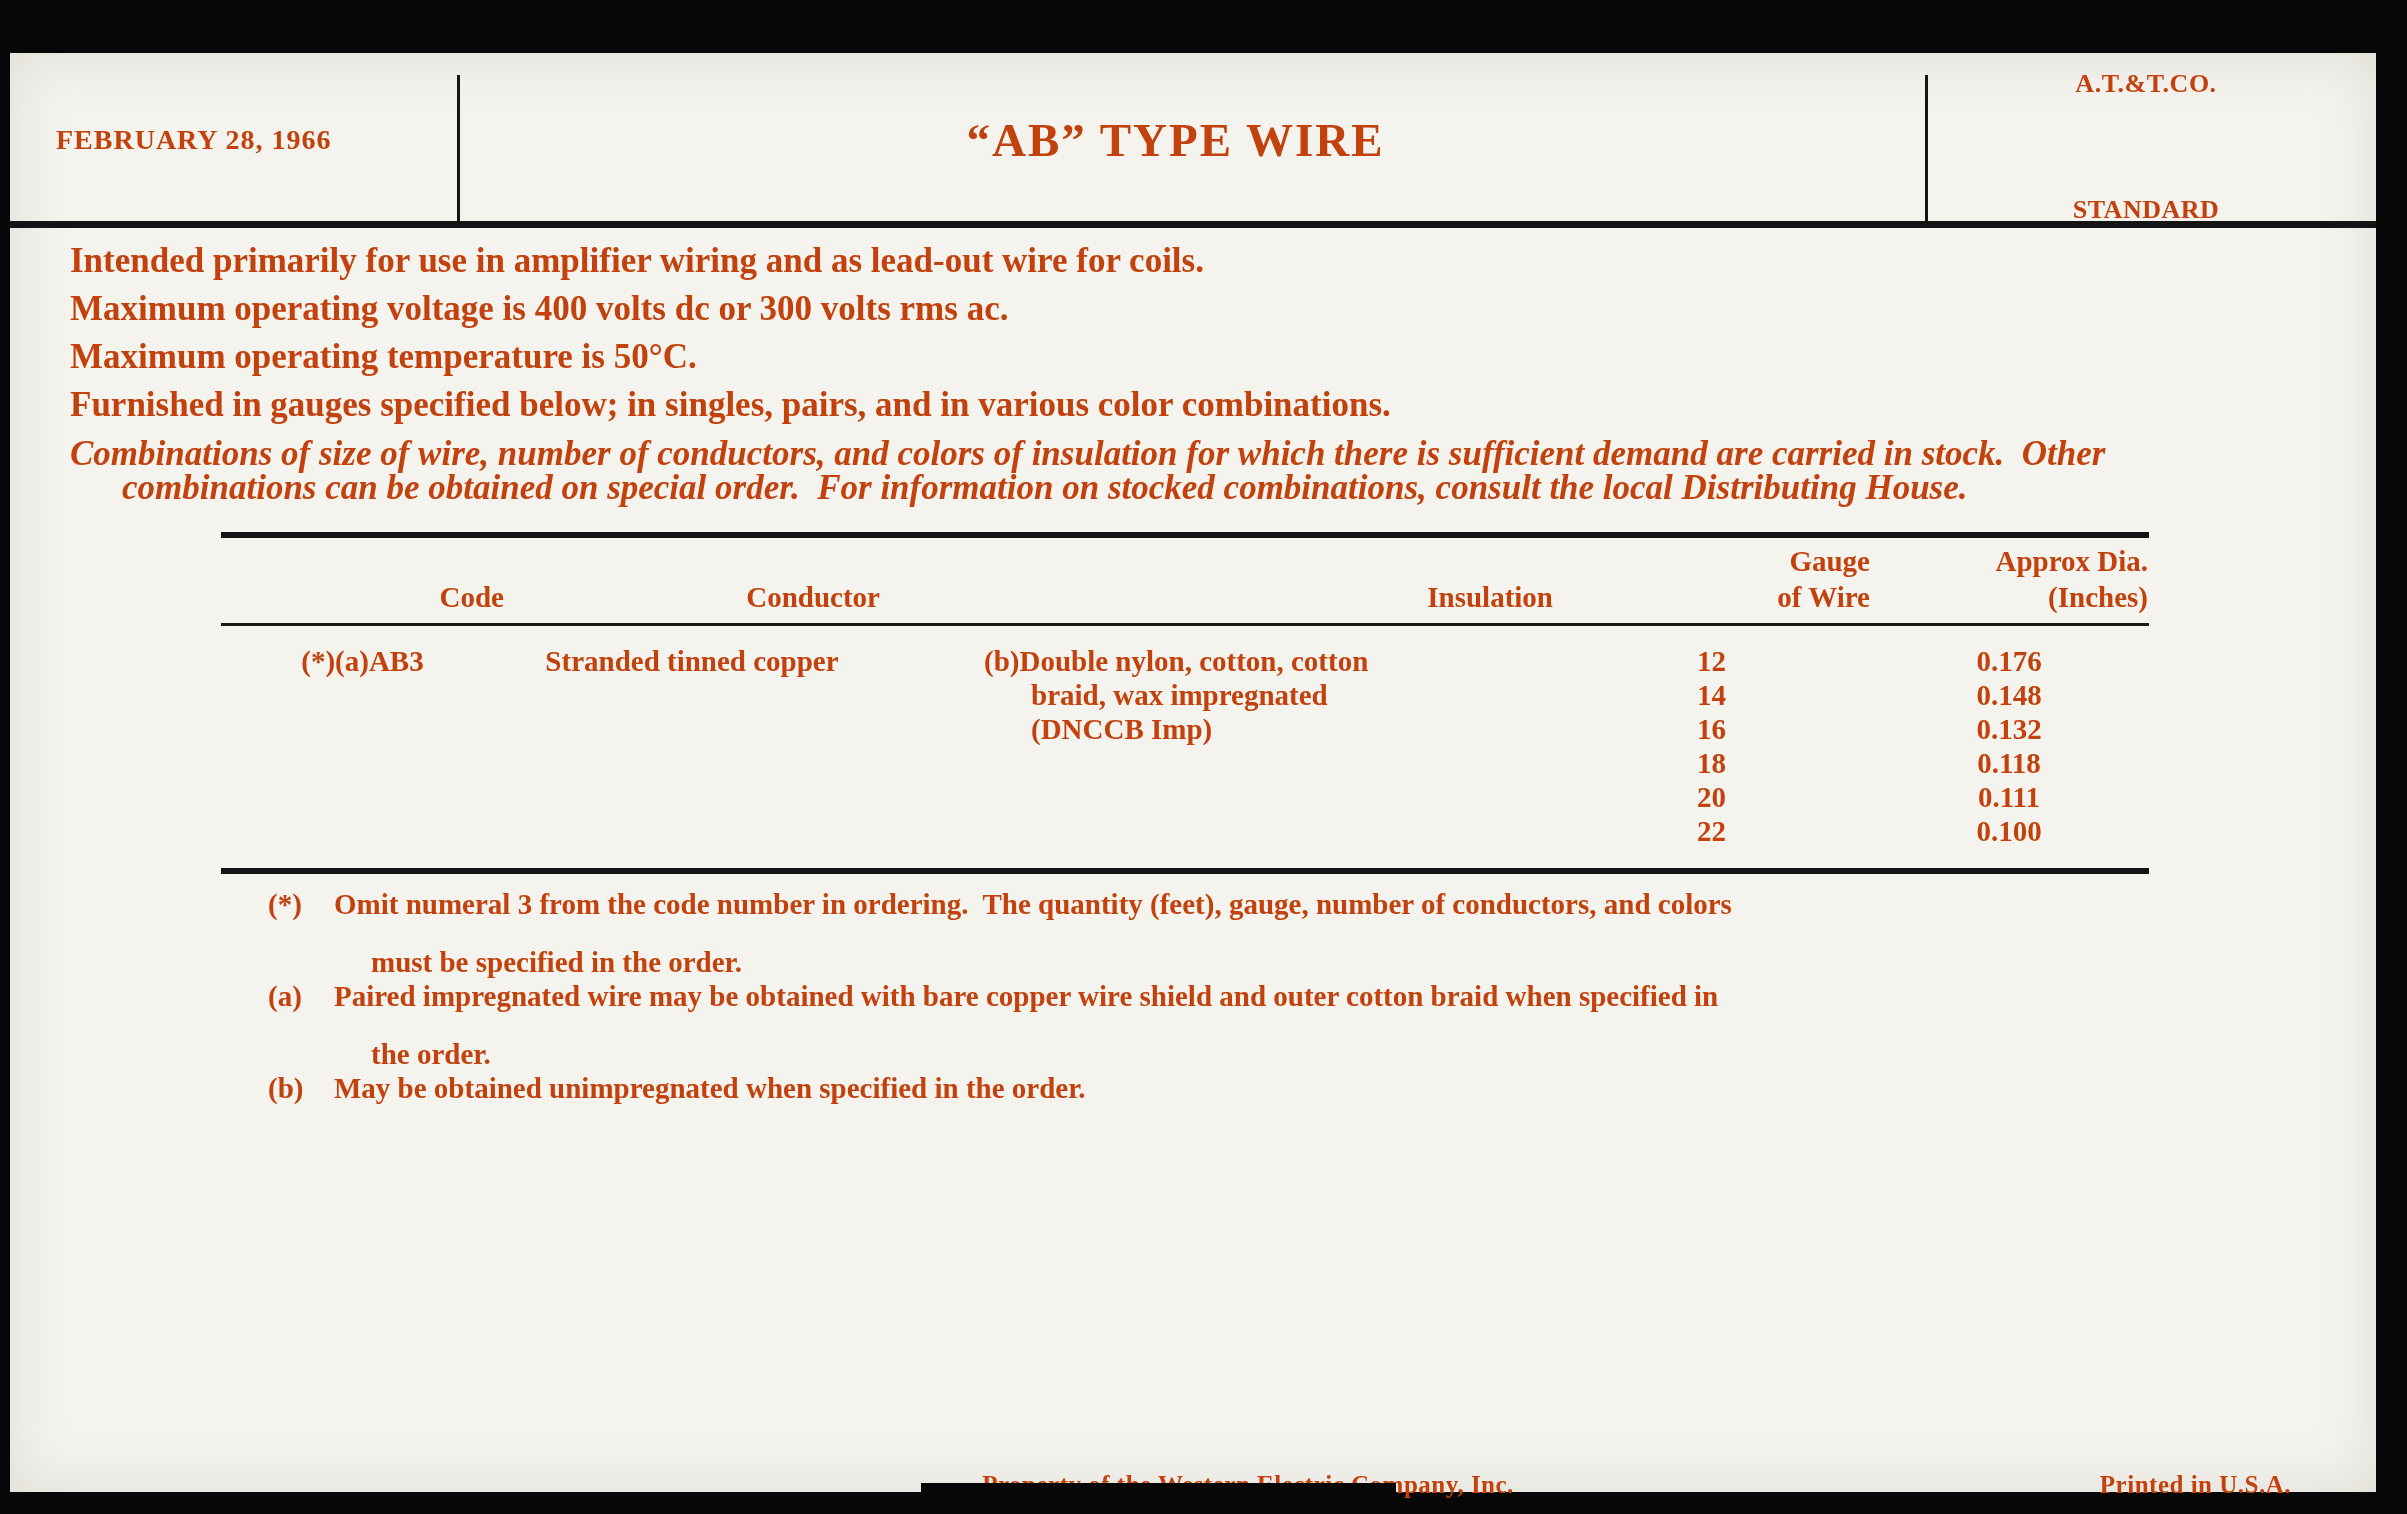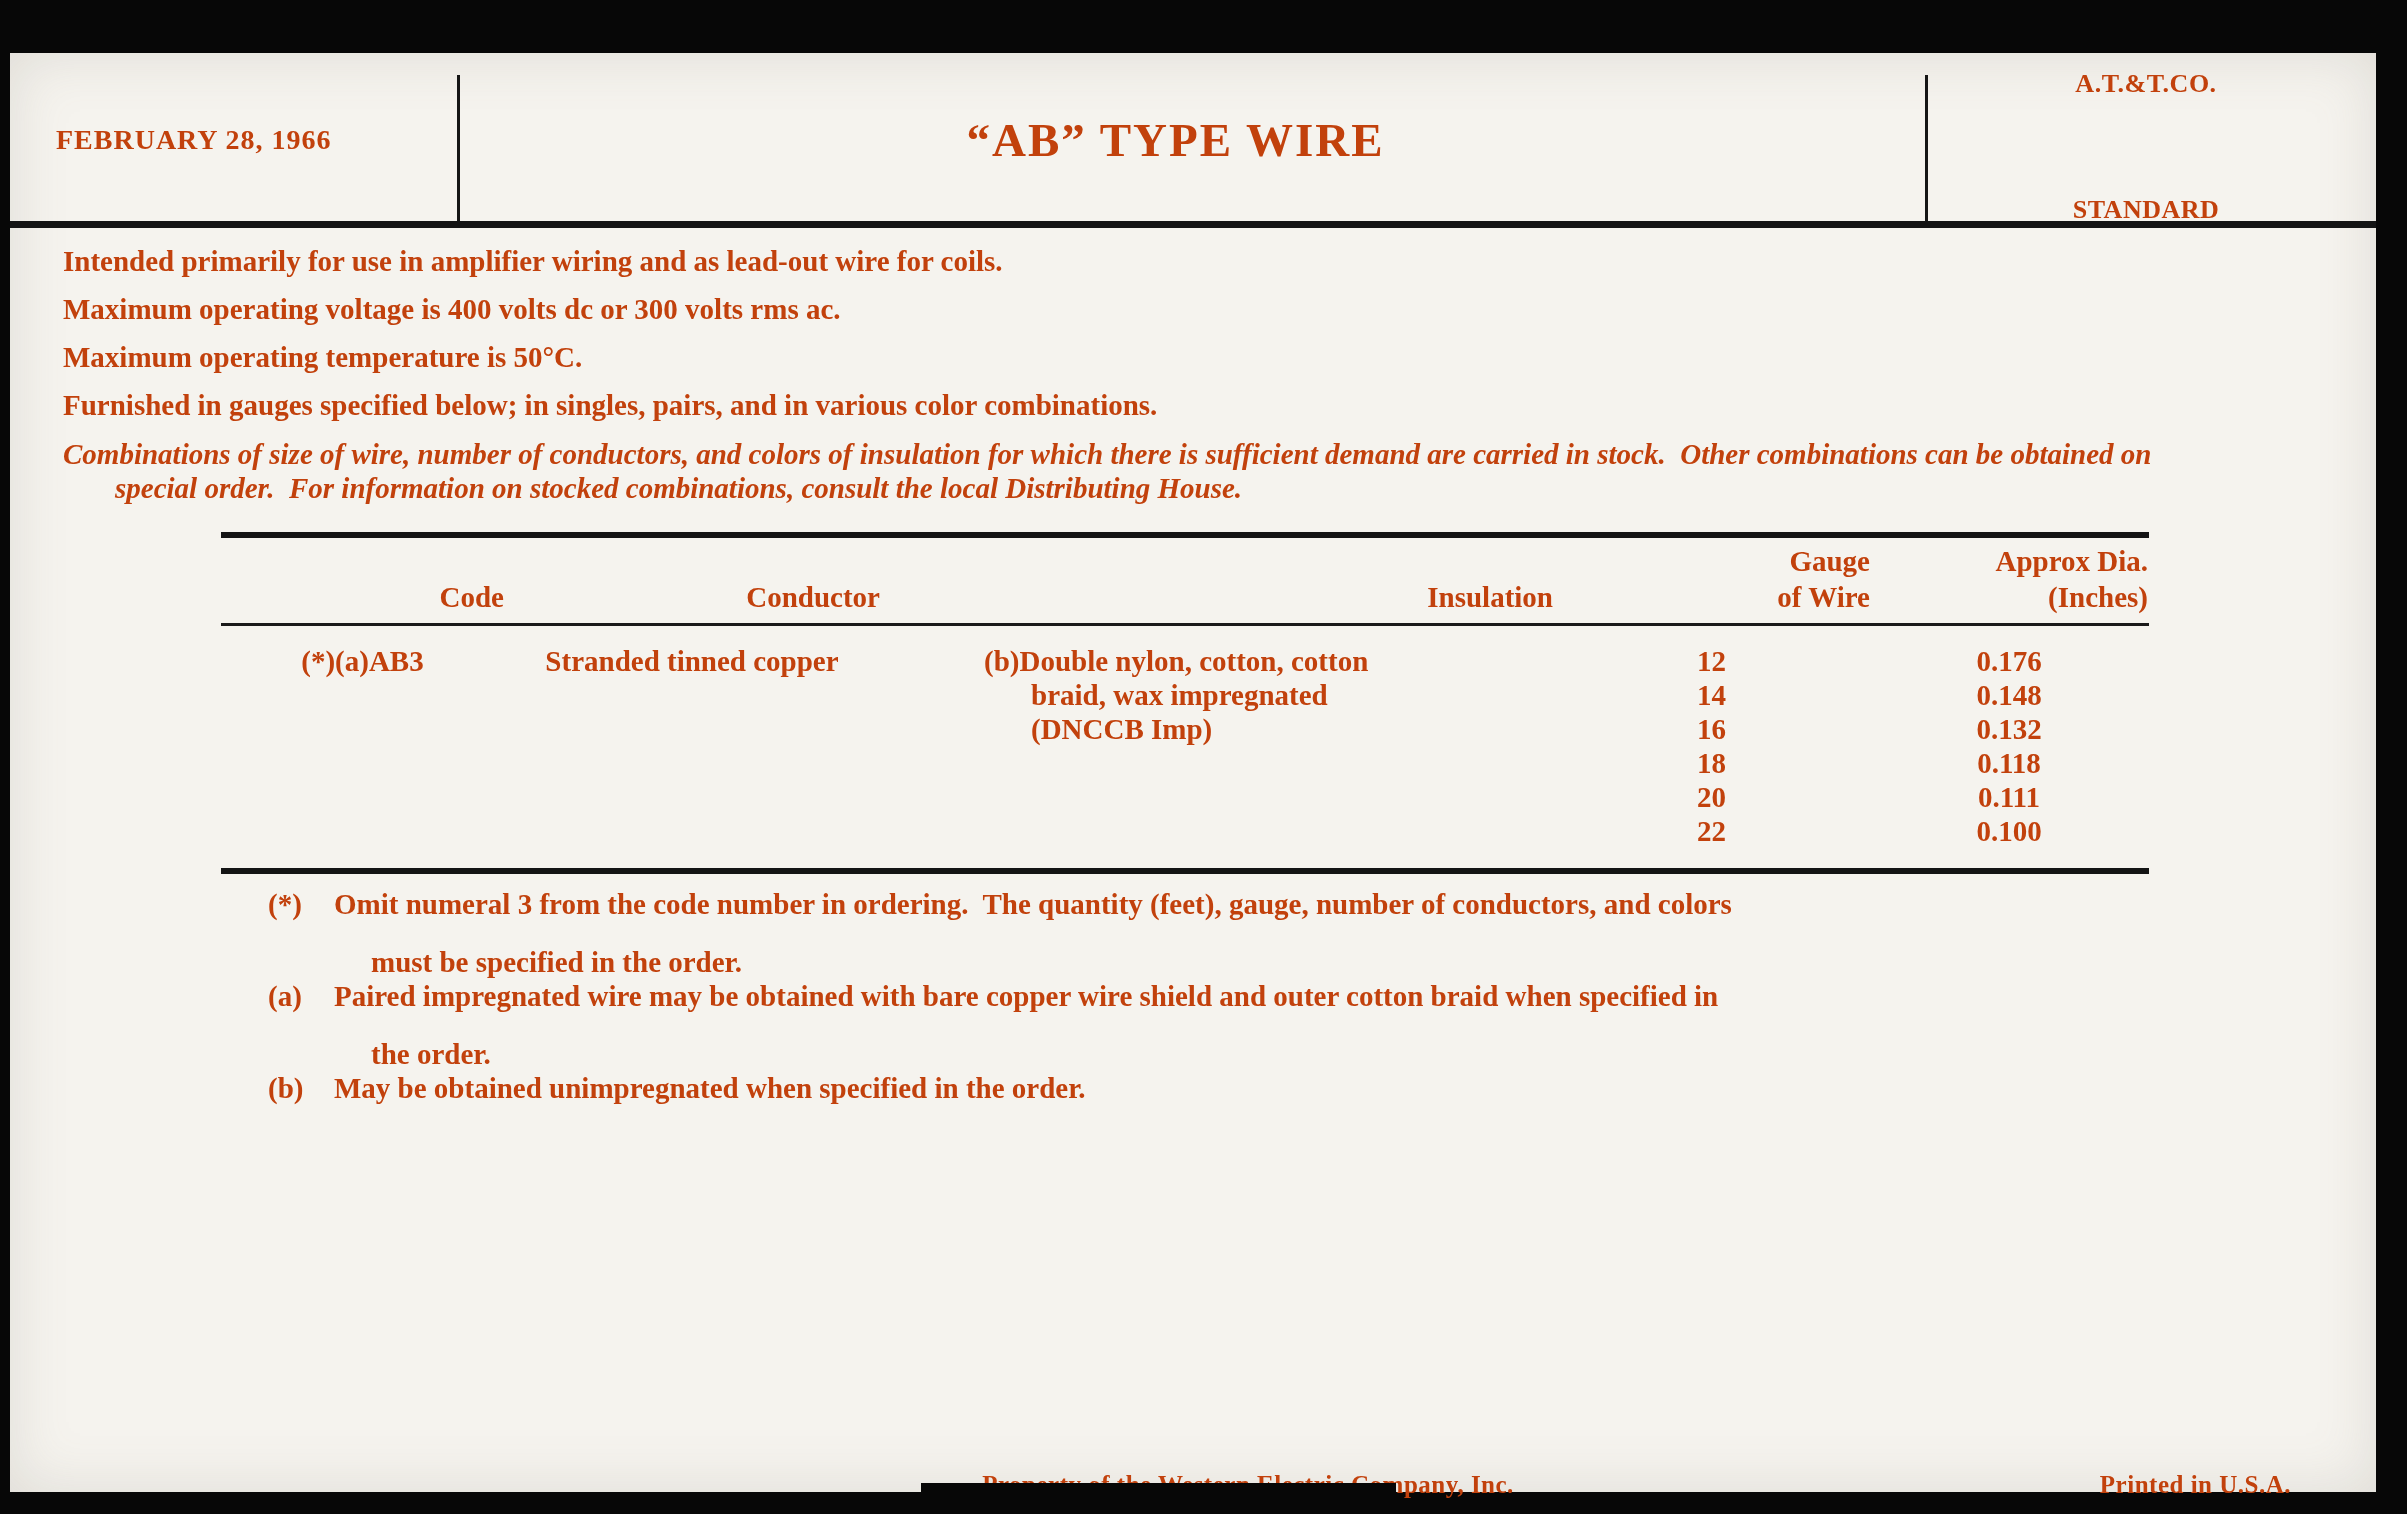--- a/index.html
+++ b/index.html
@@ -25,21 +25,21 @@
   .hdr-sep{position:absolute;top:22px;width:3px;height:149px;background:#161616;}
   .sep-l{left:447px;} .sep-r{left:1915px;}
   .hdr-title{position:absolute;left:433px;top:0;width:1465px;height:174px;
     display:flex;align-items:center;justify-content:center;
     font-size:47px;letter-spacing:2px;}
   .hdr-std{position:absolute;left:1918px;top:0;width:436px;height:174px;
     display:flex;flex-direction:column;align-items:center;justify-content:space-between;
     padding-top:14px;font-size:26px;line-height:1.3;text-align:center;letter-spacing:0.5px;}
   .hdr-rule{position:absolute;left:0;top:168px;width:100%;height:7px;background:#141414;}
   
-  .intro{position:absolute;left:53px;top:184px;width:2138px;font-size:29px;}
+  .intro{position:absolute;left:60px;top:184px;width:2138px;font-size:35px;}
   .intro-line{height:48px;line-height:48px;}
   .intro-para{margin-top:8px;line-height:34px;width:2119px;padding-left:52px;text-indent:-52px;font-style:italic;}
   
   .spec-table{position:absolute;left:211px;top:479px;width:1928px;font-size:29px;}
   .t-rule-top{height:6px;background:#141414;}
   .t-rule-mid{height:3px;background:#1a1a1a;margin-top:8px;}
   .t-rule-bot{height:6px;background:#141414;margin-top:20px;}
   .t-head{display:flex;align-items:flex-end;margin-top:5px;line-height:36px;}
   .t-head>div{text-align:right;}
   .c1{width:283px;} .c2{width:376px;} .c3{width:673px;} .c4{width:317px;} .c5{width:278px;}

